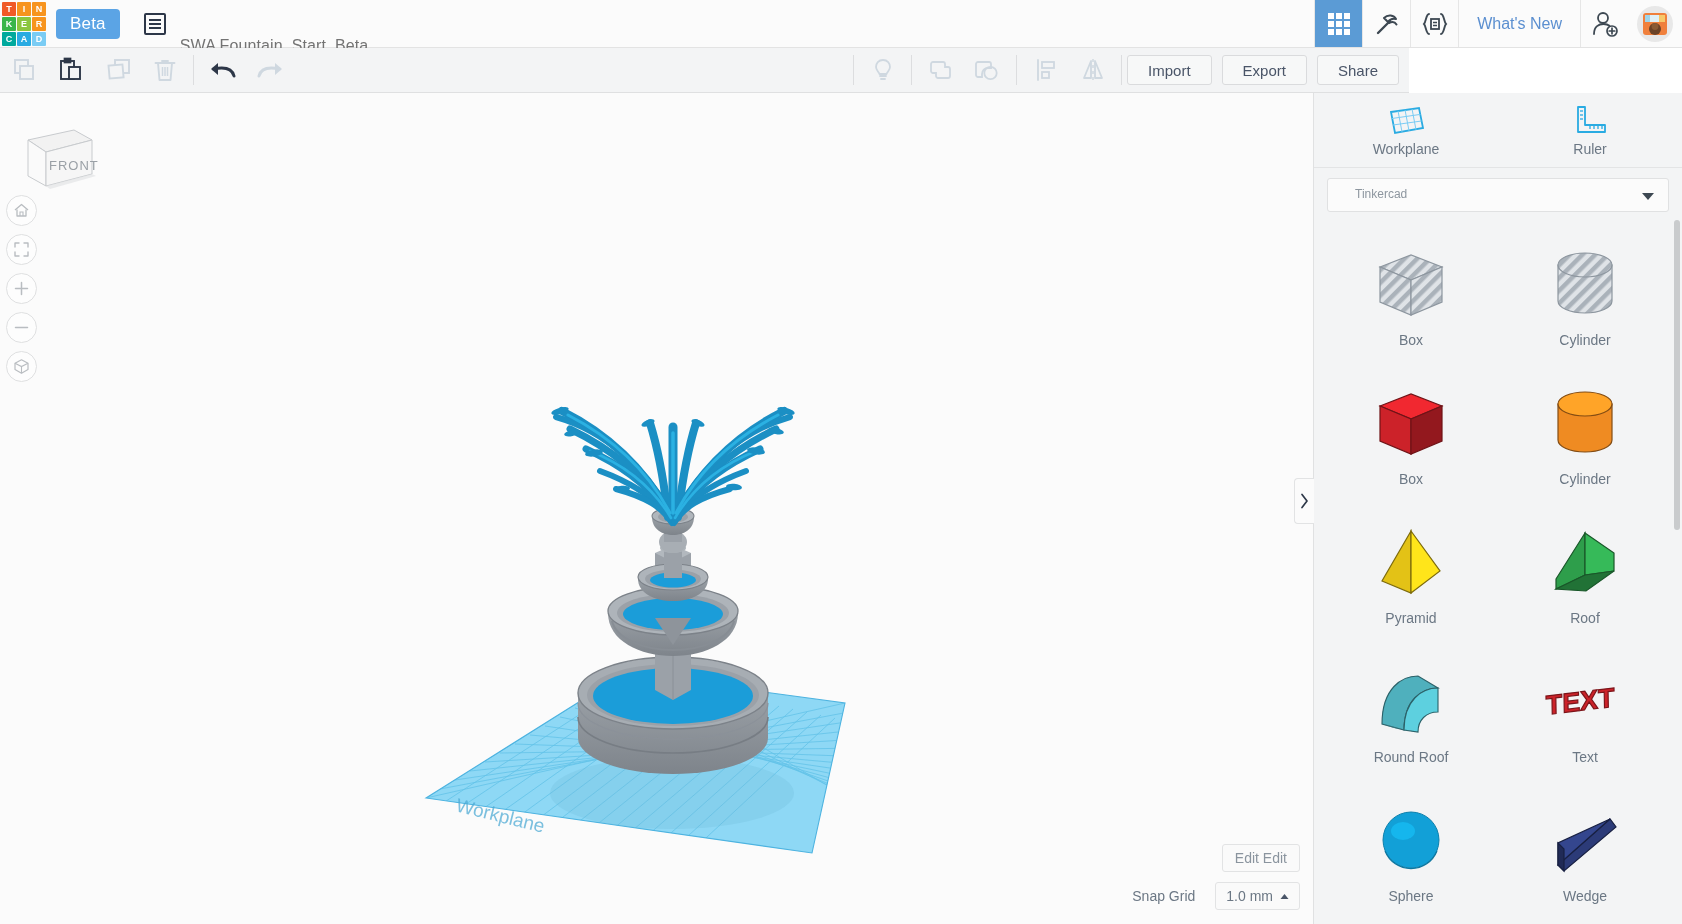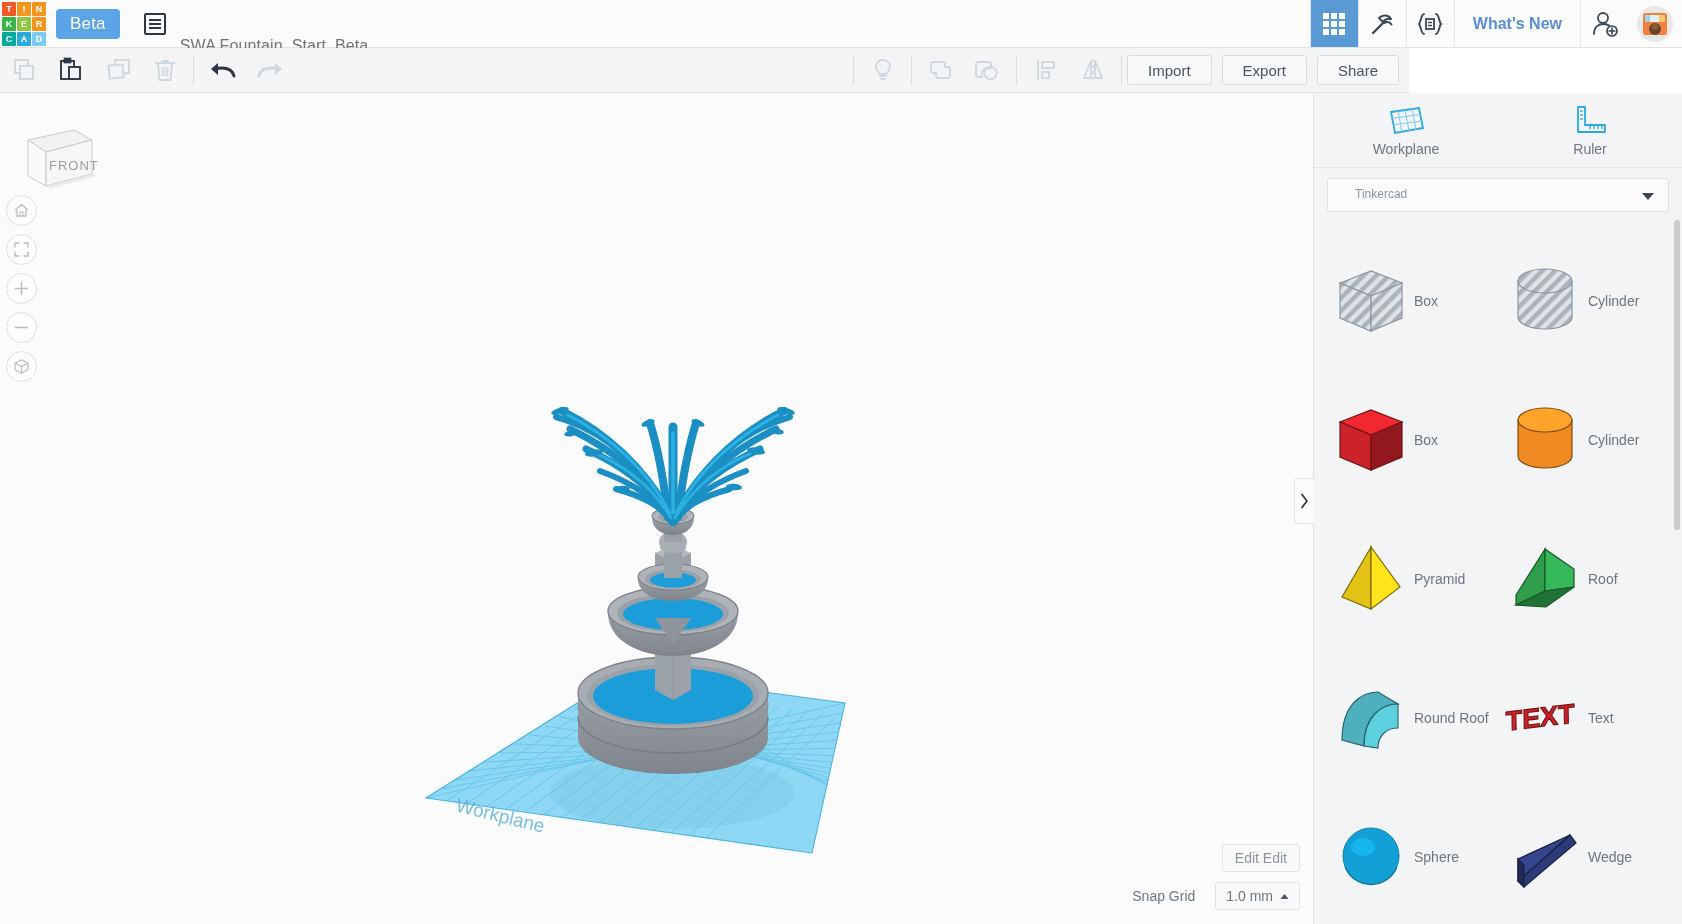--- a/index.html
+++ b/index.html
@@ -50,21 +50,20 @@
     width: 48px; display: flex; align-items: center; justify-content: center;
     border-left: 1px solid #e6e6e6; position: relative;
   }
   .tb-cell.active { background: #5b9bd5; }
   .grid9 { display: grid; grid-template-columns: repeat(3,1fr); gap: 2px; }
   .grid9 span { width: 6px; height: 6px; background: #fff; display: block; }
   .whatsnew {
     display: flex; align-items: center; padding: 0 18px;
     border-left: 1px solid #e6e6e6; color: #5b8fd0; font-size: 16px;
     white-space: nowrap;
-    font-weight: bold;
   }
   .avatar-cell { width: 54px; display: flex; align-items: center; justify-content: center; }
   .avatar {
     width: 36px; height: 36px; border-radius: 50%;
     background: #e8e8e8; display: flex; align-items: center; justify-content: center;
     overflow: hidden;
   }
 
   
   .toolbar2 {
@@ -140,21 +139,21 @@
   }
   .shapes {
     flex: 1; overflow: hidden; position: relative;
     padding: 12px 14px 0 14px;
   }
   .shape-grid {
     display: grid; grid-template-columns: 1fr 1fr;
     row-gap: 10px; column-gap: 8px;
   }
   .shape-cell {
-    display: flex; flex-direction: row; align-items: center;
+    display: flex; flex-direction: column; align-items: center;
     justify-content: flex-start; height: 129px; padding-top: 6px;
   }
   .shape-art { height: 92px; display: flex; align-items: center; justify-content: center; }
   .shape-label { font-size: 14px; color: #6b7784; margin-top: 2px; }
   .scrollbar {
     position: absolute; right: 2px; top: 0px; width: 6px; height: 310px;
     background: #c9cbcd; border-radius: 3px;
   }
   .collapse-tab {
     position: absolute; left: -20px; top: 385px; width: 20px; height: 46px;

